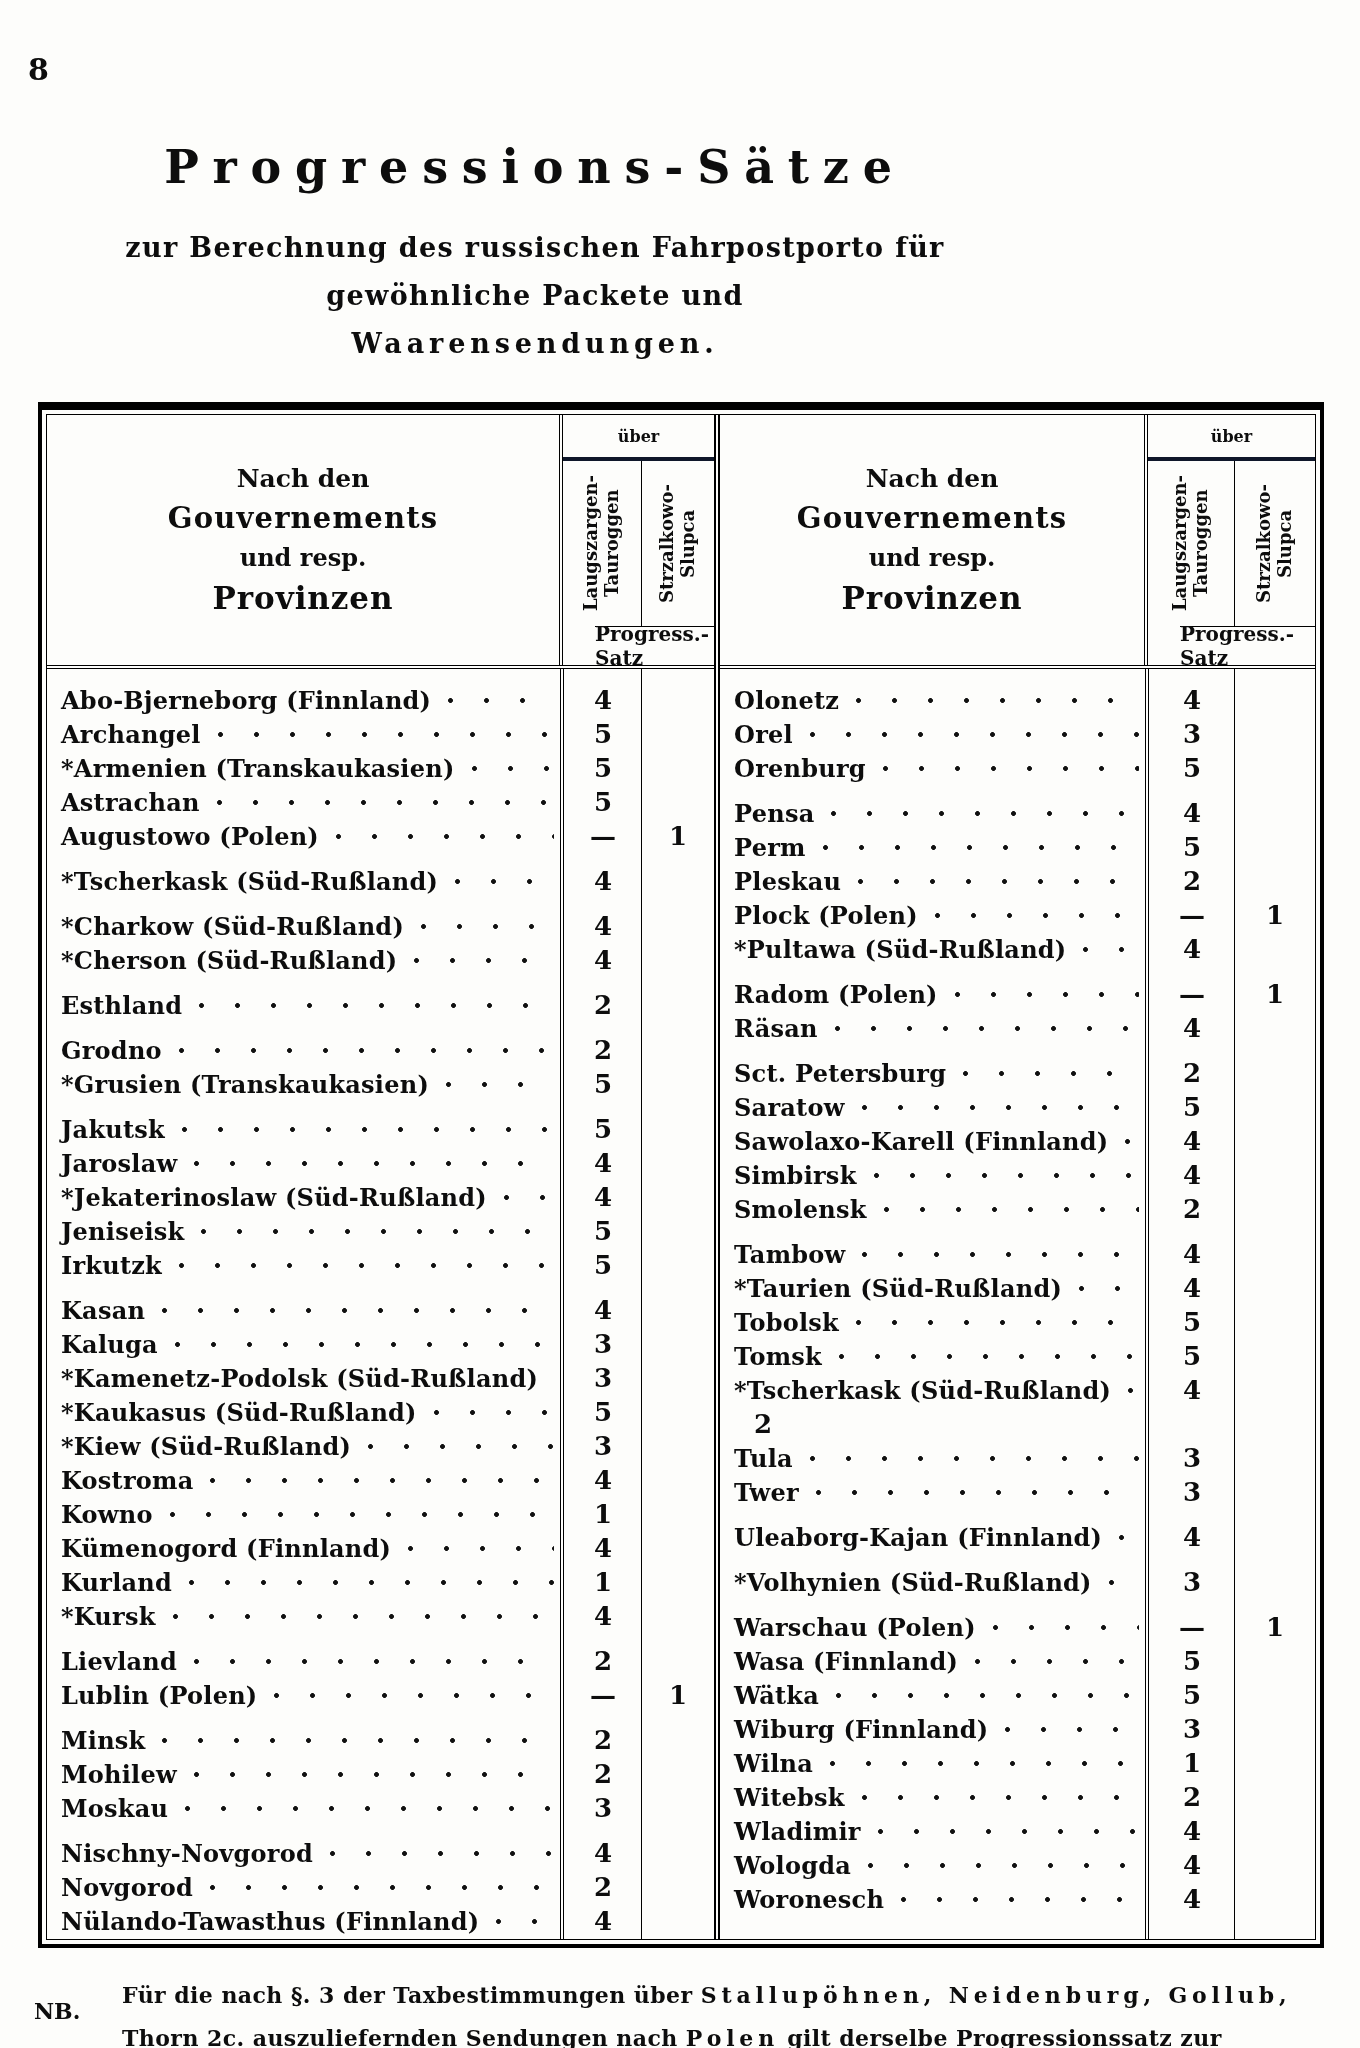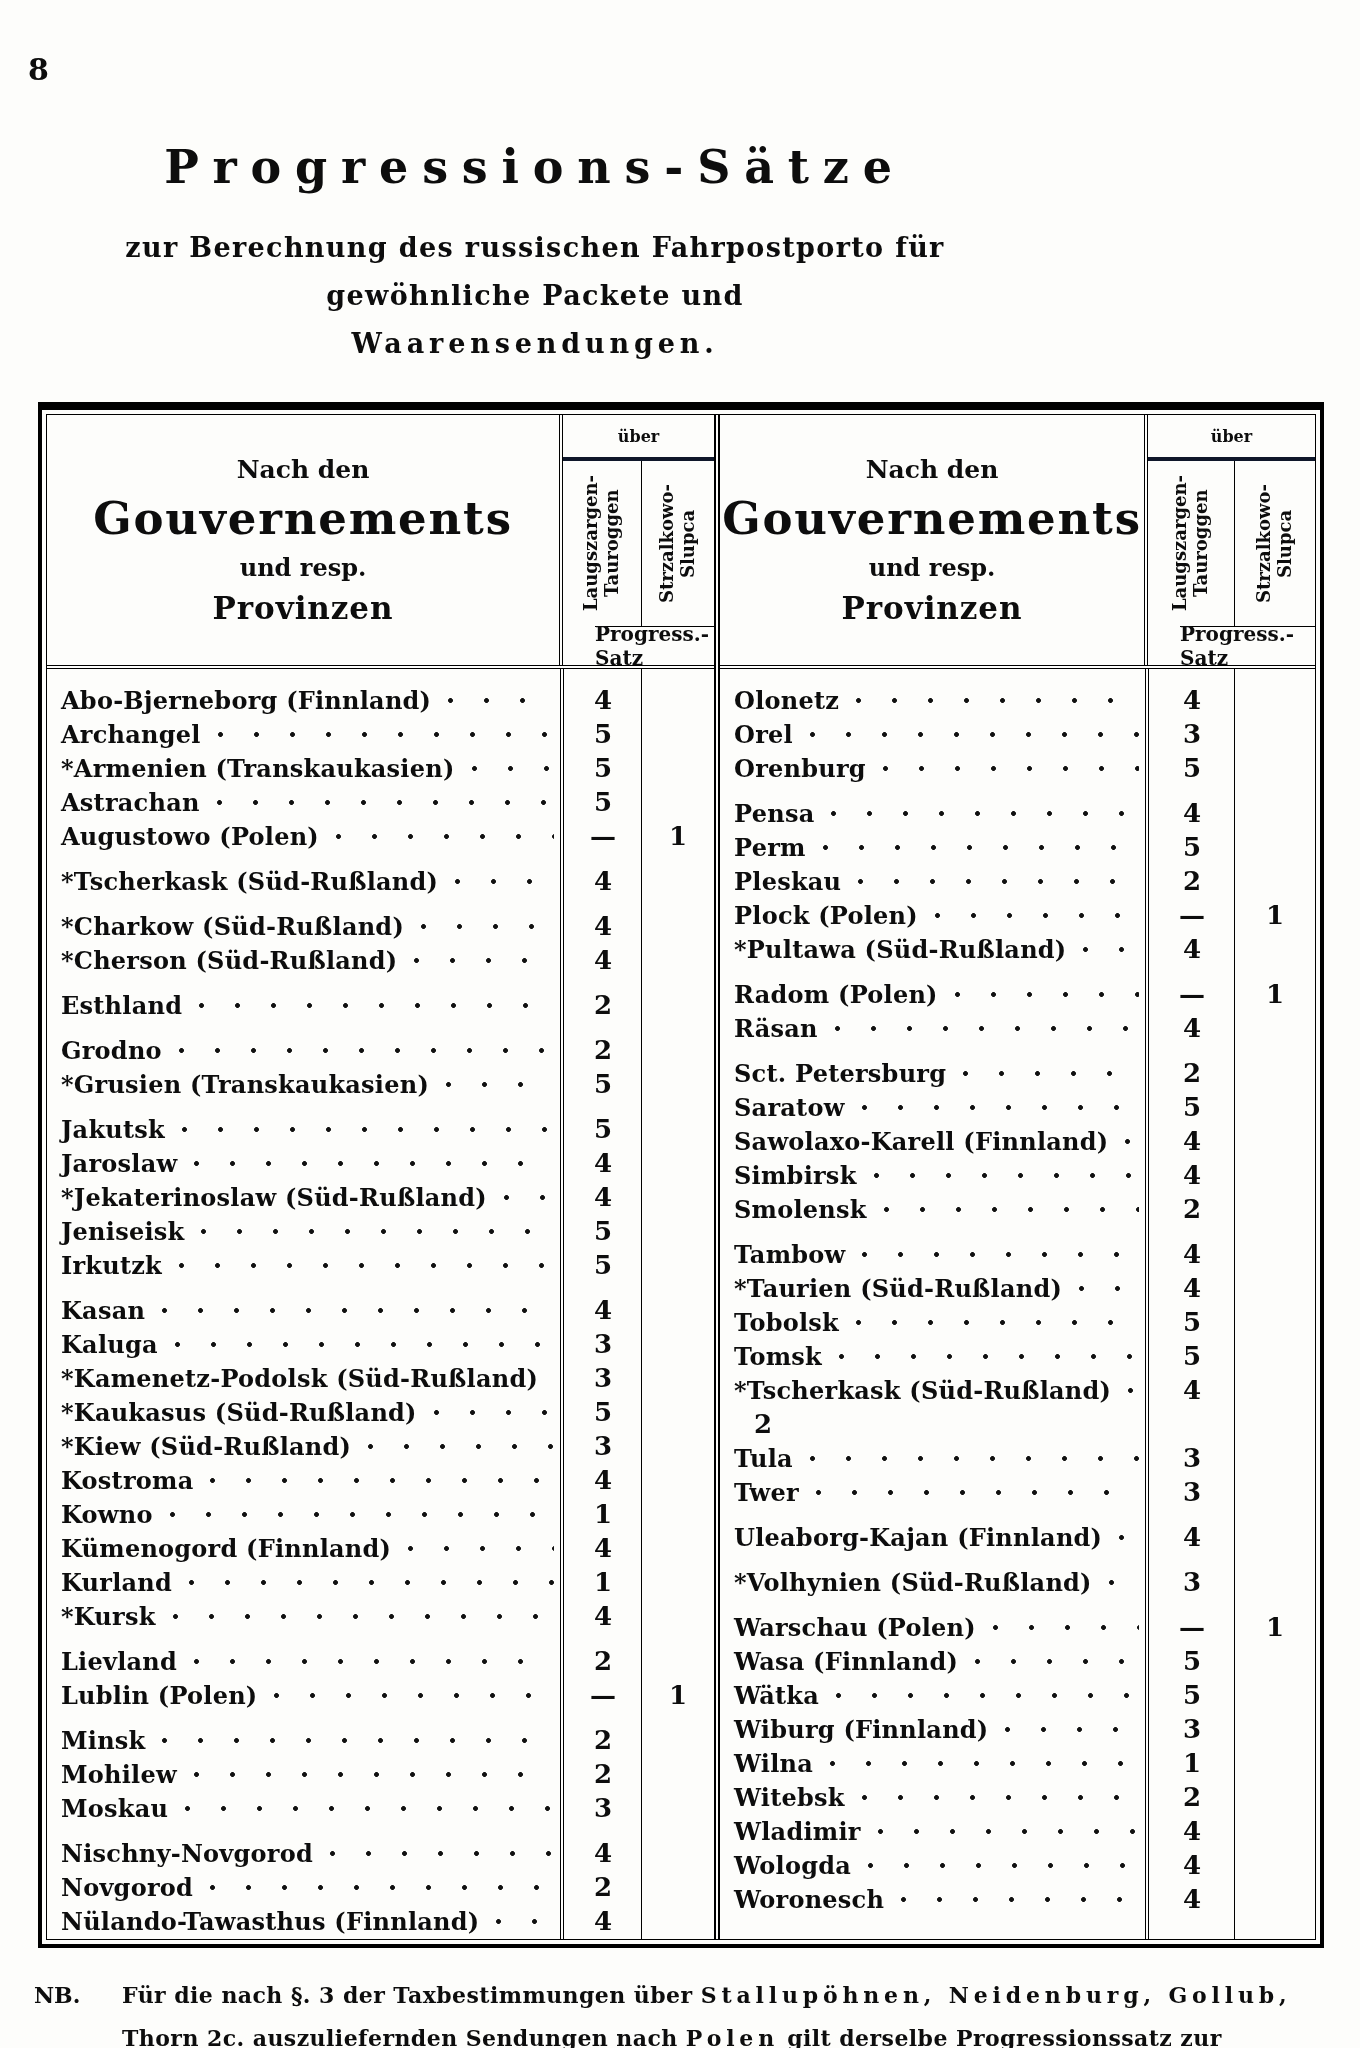--- a/index.html
+++ b/index.html
@@ -32,21 +32,21 @@
   .half{--w1:78px;--w2:72px;flex:0 0 595px;display:flex;flex-direction:column;}
   .half.right{--w1:86px;--w2:80px;flex:1 1 auto;}
   .half-divider{width:0;border-left:6px double #000;}
 
   .half-header{
     display:flex;height:250px;
     border-bottom:4px double #000;
   }
   .dest-cell{flex:1 1 auto;display:flex;flex-direction:column;justify-content:center;align-items:center;text-align:center;}
   .dest-l1{font-size:25px;font-weight:700;}
-  .dest-l2{font-size:45px;font-weight:700;margin-top:8px;letter-spacing:0.04em;text-align:center;}
+  .dest-l2{font-size:29px;font-weight:700;margin-top:8px;letter-spacing:0.04em;text-align:center;}
   .dest-l3{font-size:24px;font-weight:700;margin-top:8px;}
   .dest-l4{font-size:31px;font-weight:700;margin-top:8px;letter-spacing:0.03em;}
   .valwrap{
     flex:0 0 calc(var(--w1) + var(--w2));
     border-left:4px double #000;
     display:flex;flex-direction:column;
   }
   .ueber-cell{height:42px;border-bottom:4px solid #0f172a;display:flex;align-items:center;justify-content:center;font-size:16px;font-weight:700;}
   .rot-row{flex:1 1 auto;display:flex;}
   .rot-cell{display:flex;align-items:center;justify-content:center;overflow:hidden;}
@@ -71,21 +71,21 @@
     flex:1 1 auto;min-width:0;height:7px;margin:0 10px 0 16px;align-self:center;
     background-image:radial-gradient(circle at 3.5px 3.5px, #111 2.1px, transparent 2.7px);
     background-size:36px 7px;background-repeat:repeat-x;background-position:left center;
   }
   .tval{font-size:26px;font-weight:700;text-align:center;line-height:34px;}
   .tval.v1{width:var(--w1);}
   .tval.v2{width:var(--w2);}
 
   
   .footnote{position:relative;margin:26px 30px 0 34px;font-size:22px;font-weight:700;line-height:43px;}
-  .nb{position:absolute;left:0;top:0;}
+  .nb{position:absolute;left:0;top:16px;}
   .fn-text{margin-left:88px;letter-spacing:0.02em;}
   .sp{letter-spacing:0.22em;}
 </style>
 </head>
 <body>
 
 <div class="page">
 
   <div class="page-number">8</div>
 

